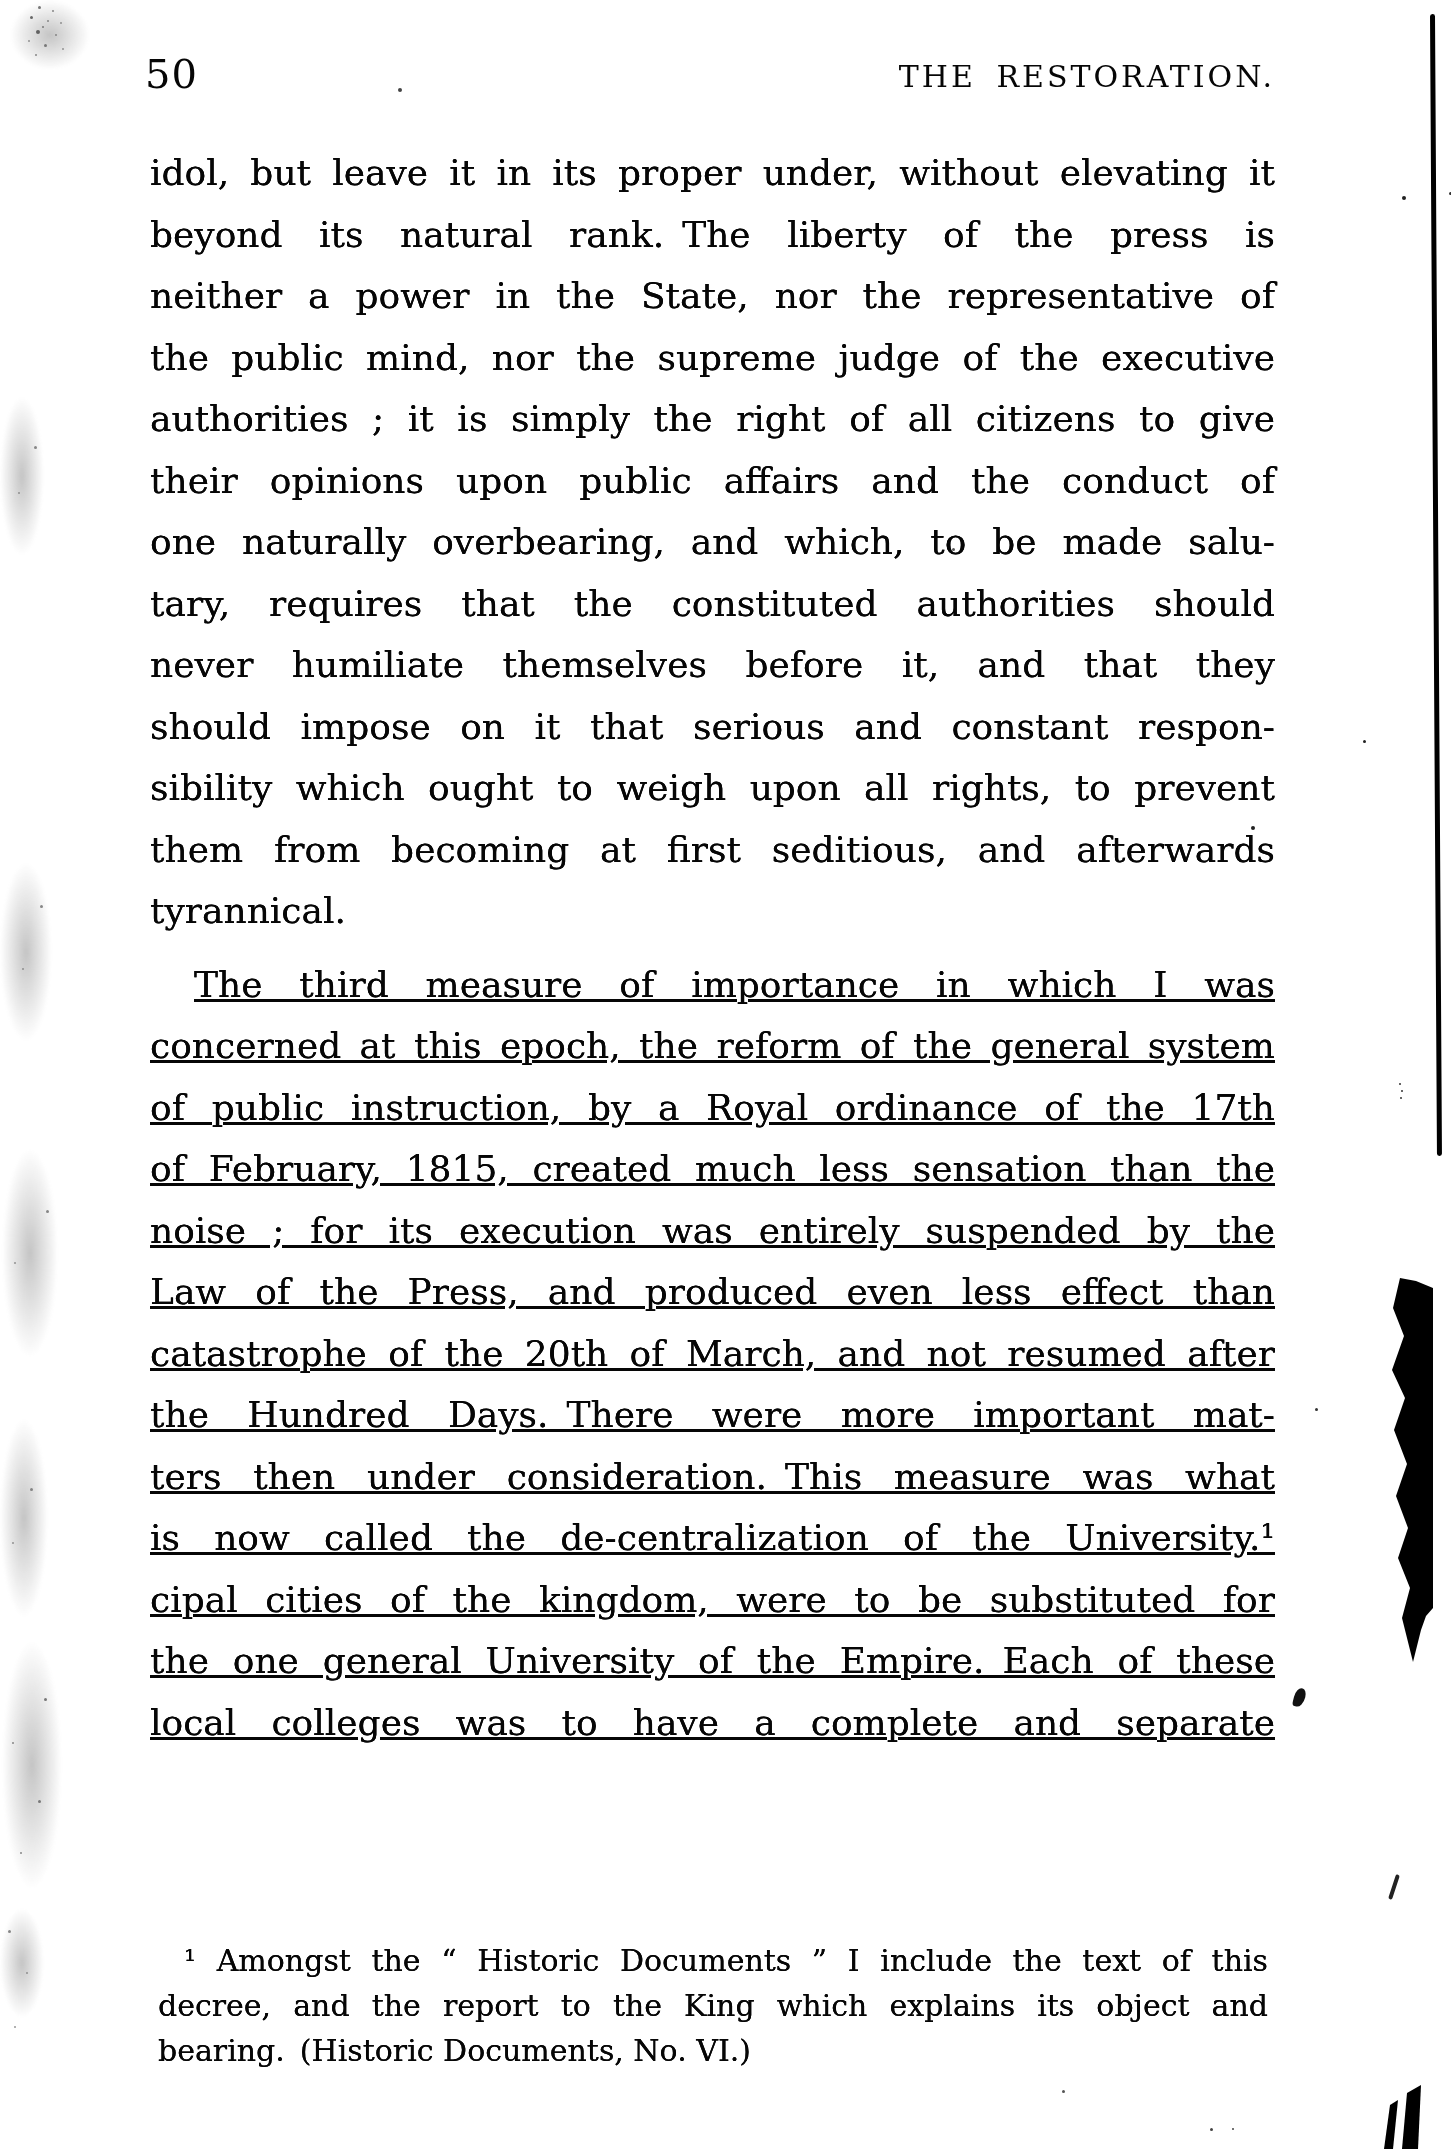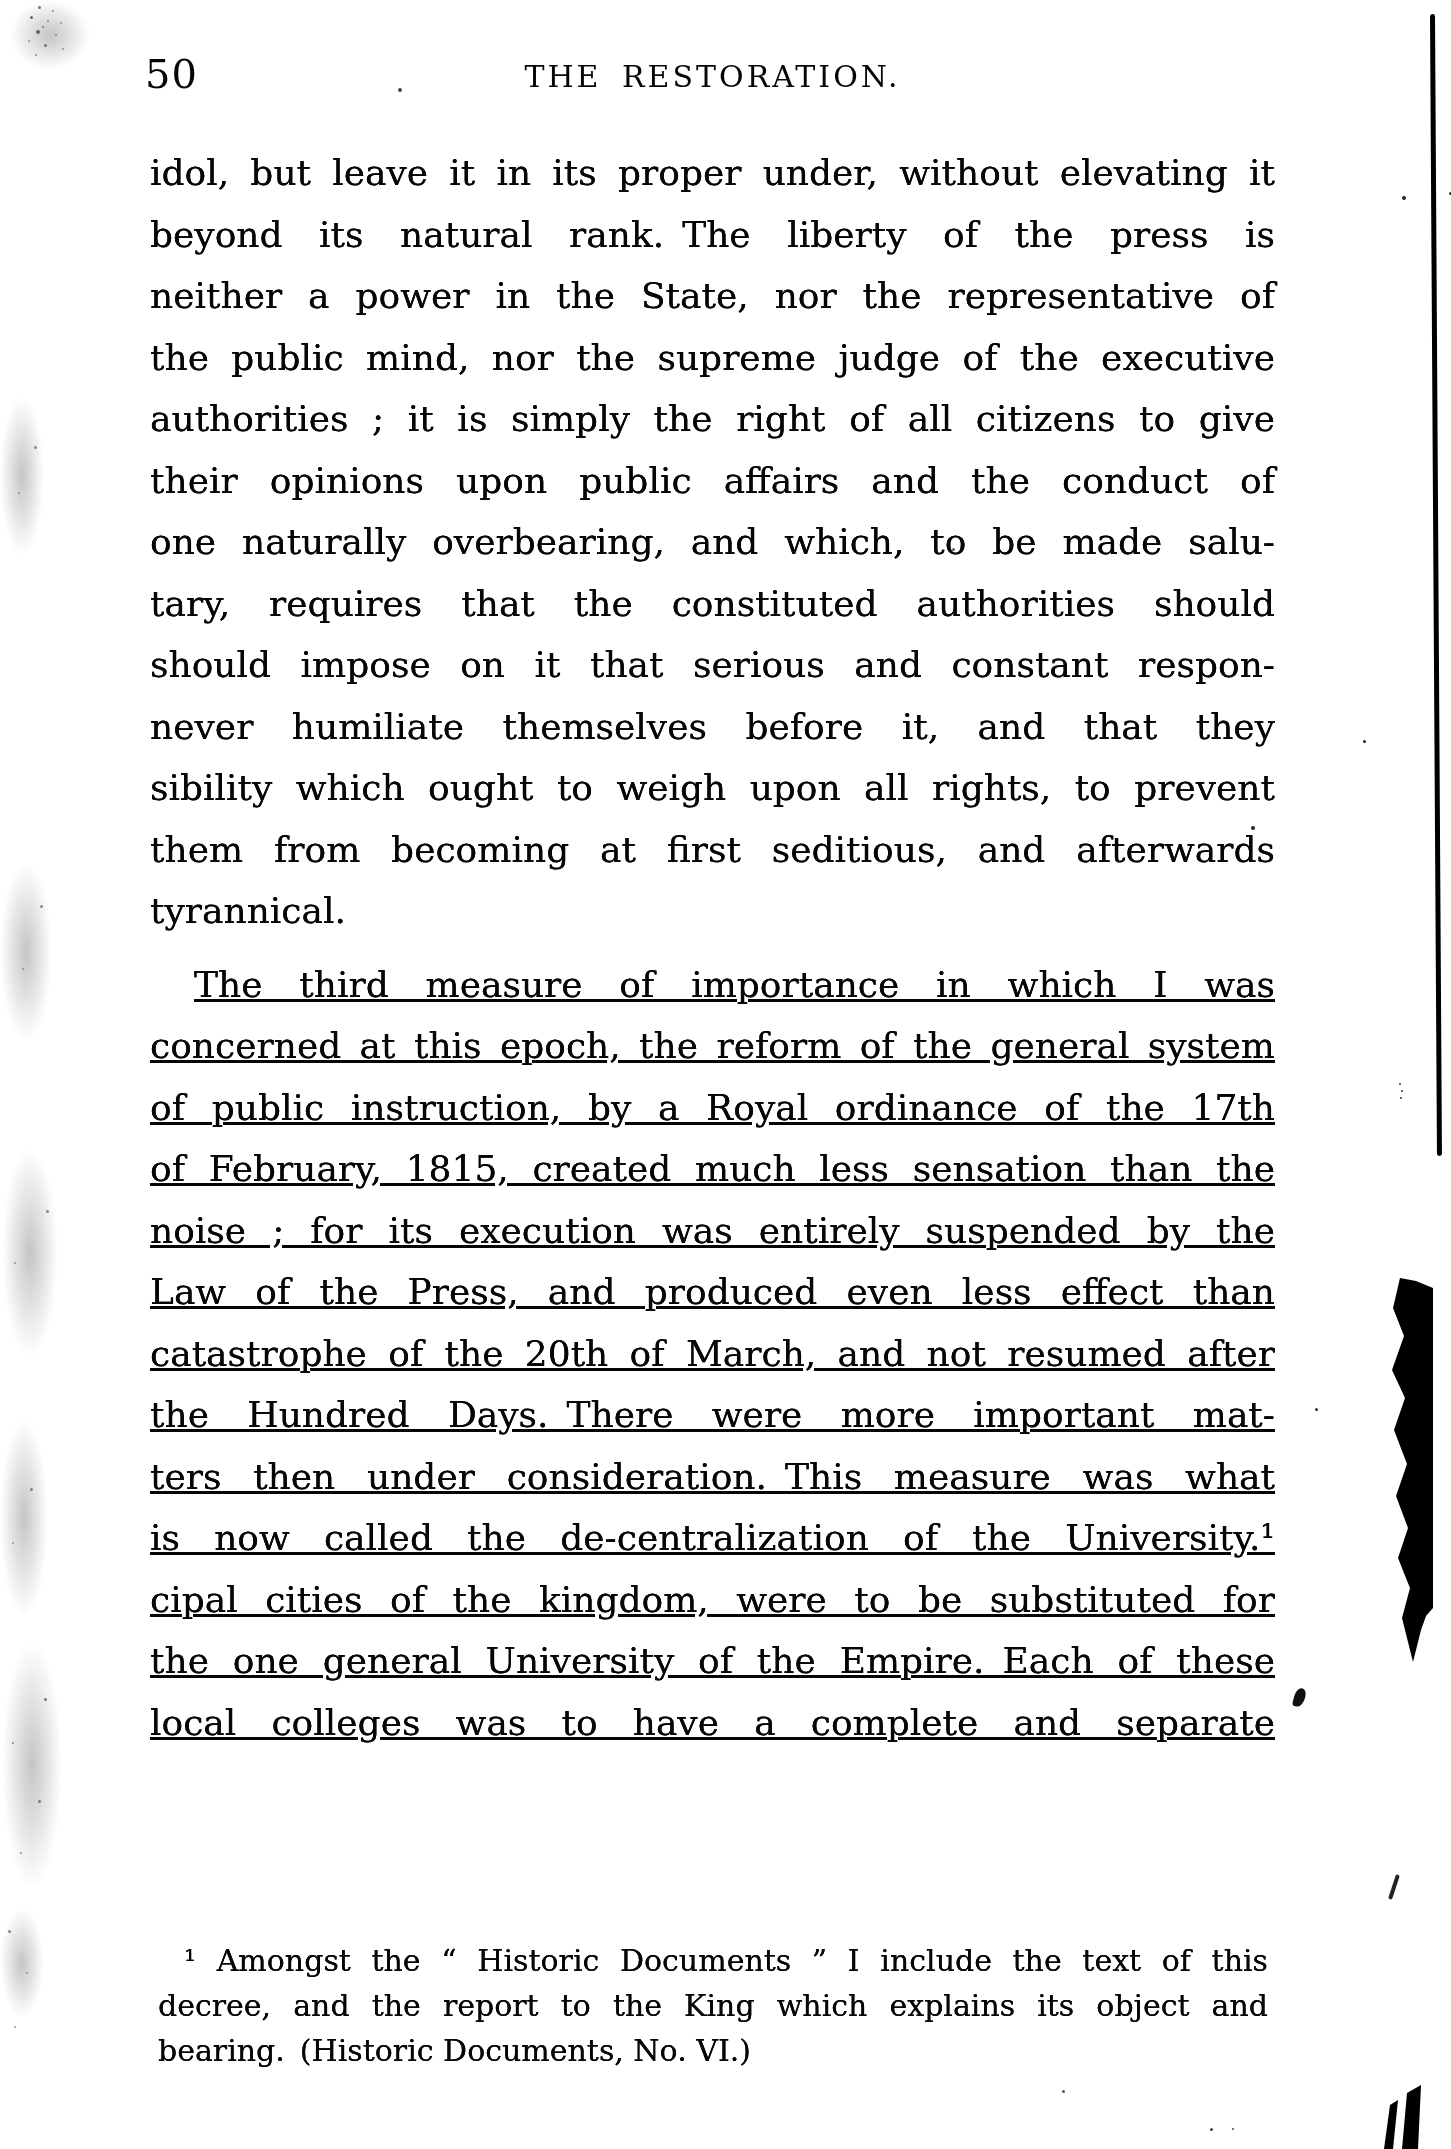--- a/index.html
+++ b/index.html
@@ -10,21 +10,21 @@
     overflow:hidden;
     font-family:"DejaVu Serif","Liberation Serif",serif;
     color:#060606;
   }
   .page-number {
     position:absolute; left:145px; top:54px;
     font-size:40px; line-height:1; letter-spacing:1px;
   }
   .running-head {
     position:absolute; left:150px; top:62px; width:1125px;
-    text-align:center; font-size:30px; line-height:1;
+    text-align:right; font-size:30px; line-height:1;
     letter-spacing:3px; word-spacing:8px;
   }
   .text-block {
     position:absolute; left:150px; top:142px; width:1125px;
     font-size:36px; line-height:61.5px;
     text-shadow:0 0 0.5px #000;
   }
   .para-2 { margin-top:12px;text-decoration:underline; }
   .tline {
     text-align:justify;
@@ -73,22 +73,22 @@
 <div class="text-block">
   <div class="para para-1">
       <div class="tline">idol, but leave it in its proper under, without elevating it</div>
       <div class="tline">beyond its natural rank. The liberty of the press is</div>
       <div class="tline">neither a power in the State, nor the representative of</div>
       <div class="tline">the public mind, nor the supreme judge of the executive</div>
       <div class="tline">authorities ; it is simply the right of all citizens to give</div>
       <div class="tline">their opinions upon public affairs and the conduct of</div>
       <div class="tline">one naturally overbearing, and which, to be made salu-</div>
       <div class="tline">tary, requires that the constituted authorities should</div>
+      <div class="tline">never humiliate themselves before it, and that they</div>
       <div class="tline">should impose on it that serious and constant respon-</div>
-      <div class="tline">never humiliate themselves before it, and that they</div>
       <div class="tline">sibility which ought to weigh upon all rights, to prevent</div>
       <div class="tline">them from becoming at first seditious, and afterwards</div>
       <div class="tline nojust">tyrannical.</div>
     </div>
   <div class="para para-2">
       <div class="tline indent">The third measure of importance in which I was</div>
       <div class="tline">concerned at this epoch, the reform of the general system</div>
       <div class="tline">of public instruction, by a Royal ordinance of the 17th</div>
       <div class="tline">of February, 1815, created much less sensation than the</div>
       <div class="tline">noise ; for its execution was entirely suspended by the</div>

